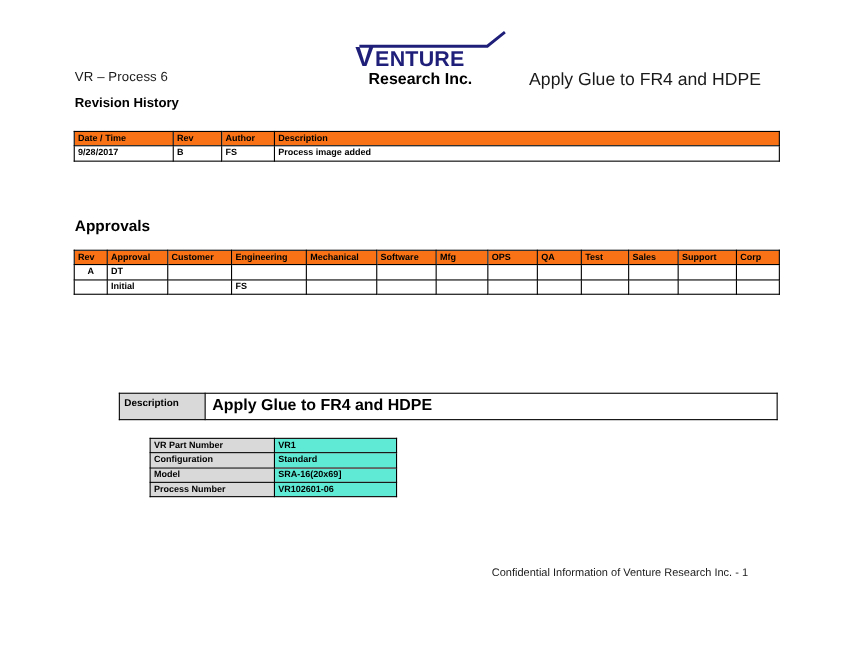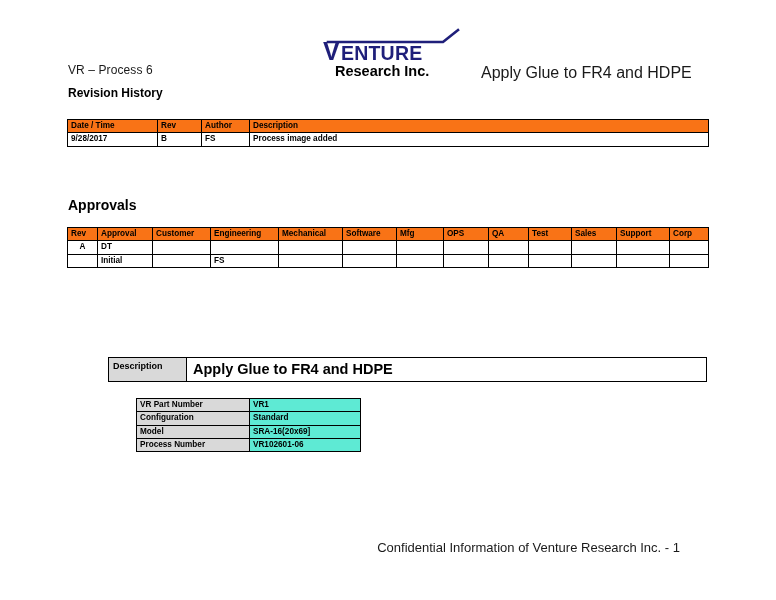--- a/index.html
+++ b/index.html
@@ -198,25 +198,25 @@
     background: #5eead4;
   }
   .part-table tr.two-line td {
     height: 28px;
   }
 
   
   .footer {
     position: absolute;
     left: 0;
-    top: 540px;
+    top: 516px;
     width: 748px;
     text-align: right;
     padding-right: 68px;
-    font-size: 13px;
+    font-size: 10px;
     color: #1a1a1a;
   }
 </style>
 </head>
 <body>
 
 <div class="page">
 
   <div class="header-block">
 

